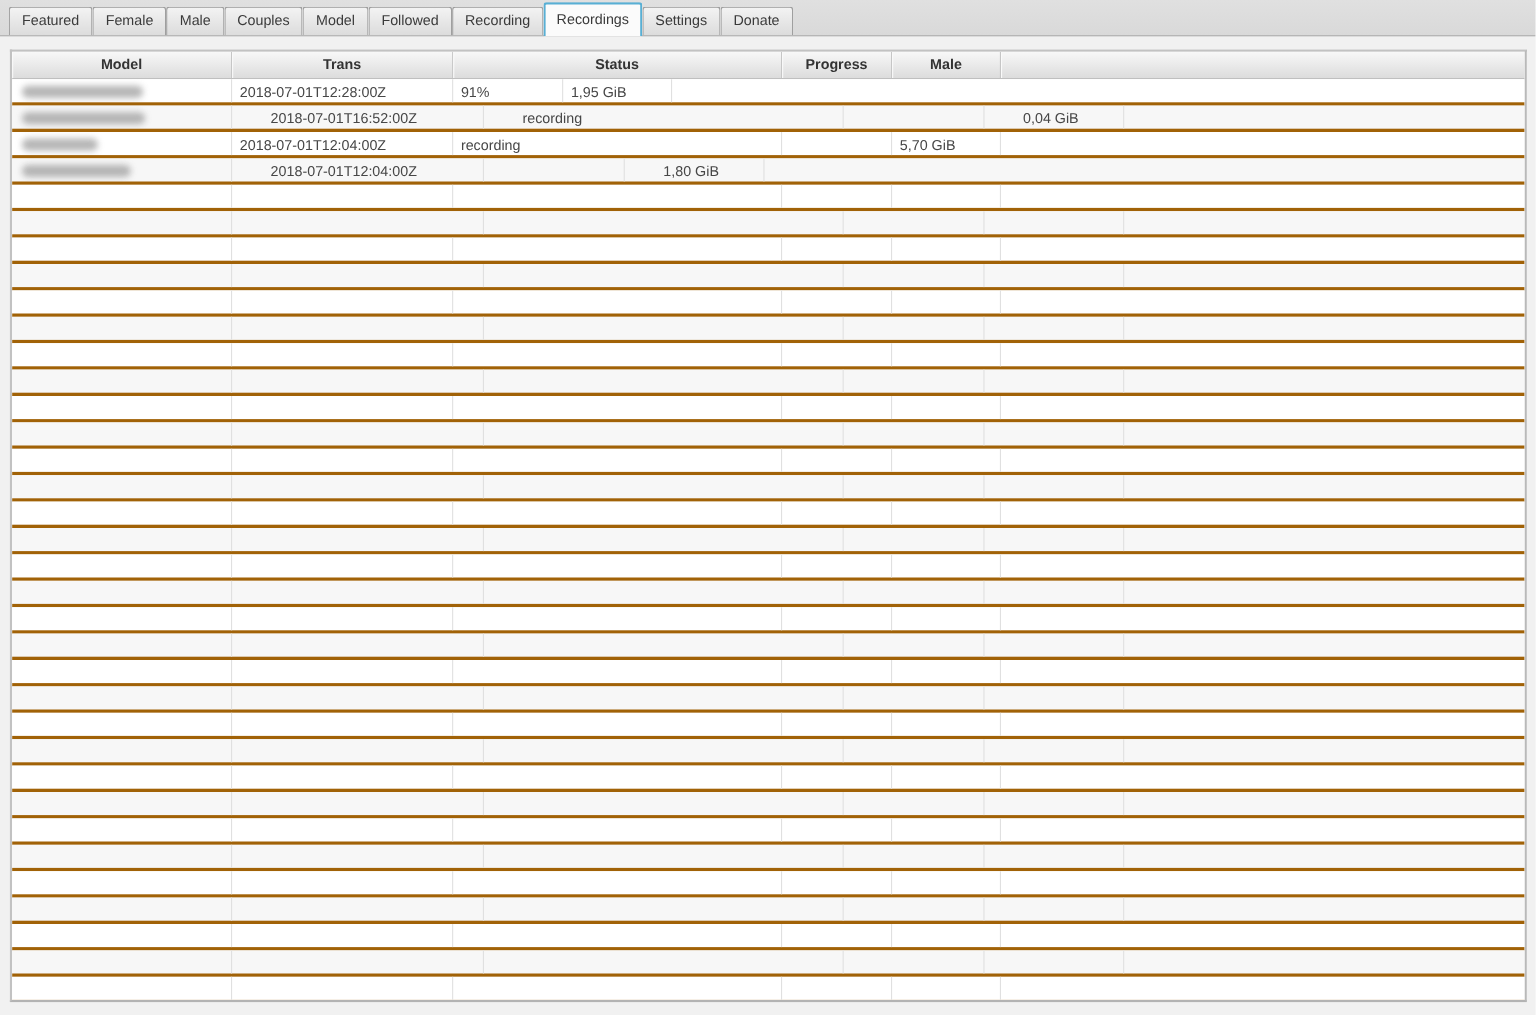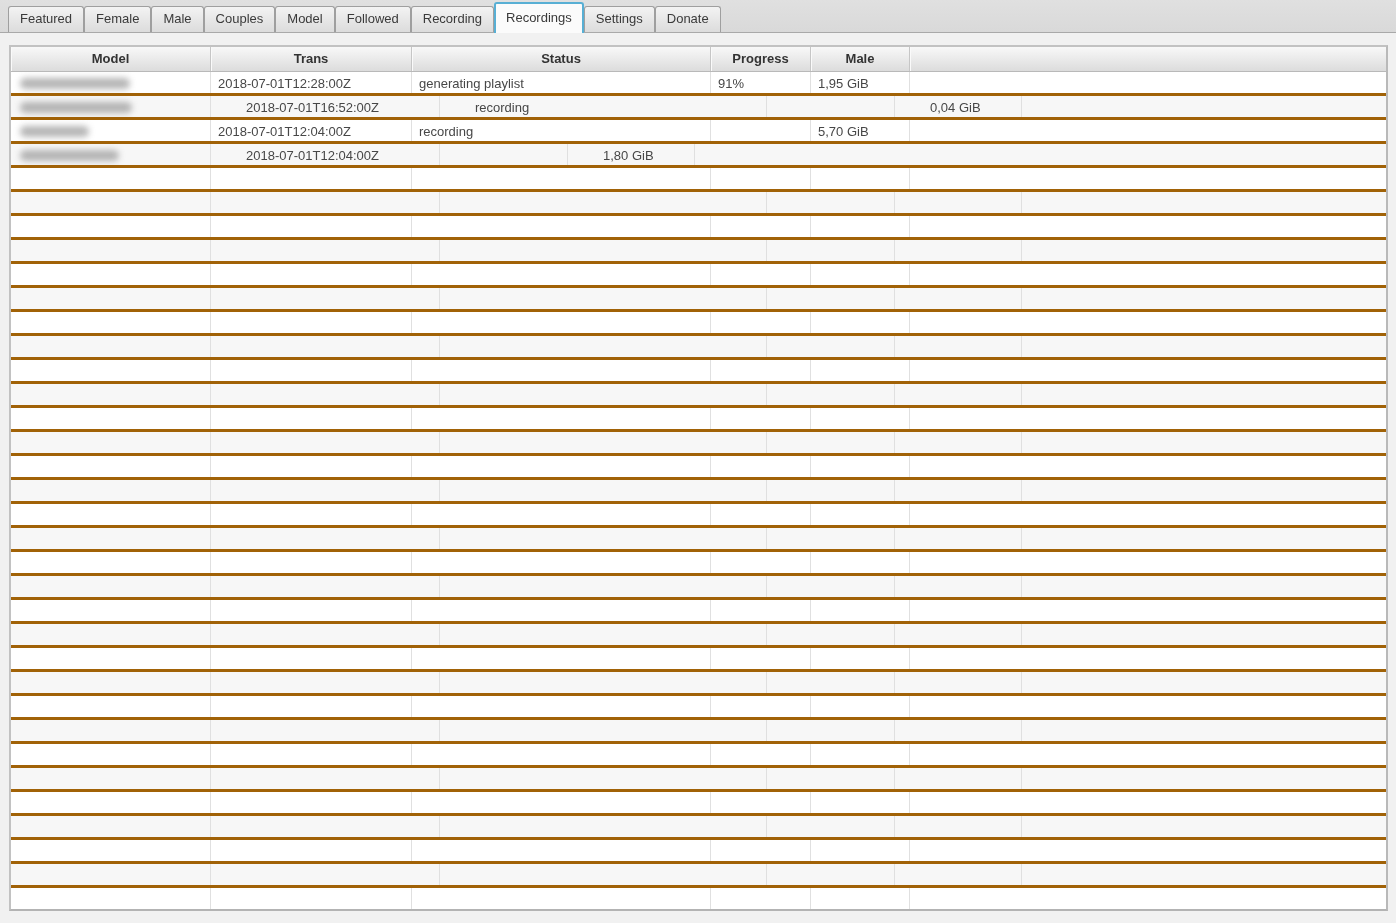--- a/index.html
+++ b/index.html
@@ -132,21 +132,20 @@
           <div class="th col3">Progress</div>
           <div class="th col4">Male</div>
           <div class="th col5"></div>
         </div>
       <div class="tbody" id="tbody">
           <div class="tr even">
             <div class="td col0">
               <div class="redacted" style="width: 110px;"></div>
             </div>
             <div class="td col1">2018-07-01T12:28:00Z</div>
-            <div class="td col2">generating playlist</div>
             <div class="td col3">91%</div>
             <div class="td col4">1,95 GiB</div>
             <div class="td col5"></div>
           </div>
           <div class="tr odd">
             <div class="td col0">
               <div class="redacted" style="width: 112px;"></div>
             </div>
             <div class="td col1">2018-07-01T16:52:00Z</div>
             <div class="td col2">recording</div>

